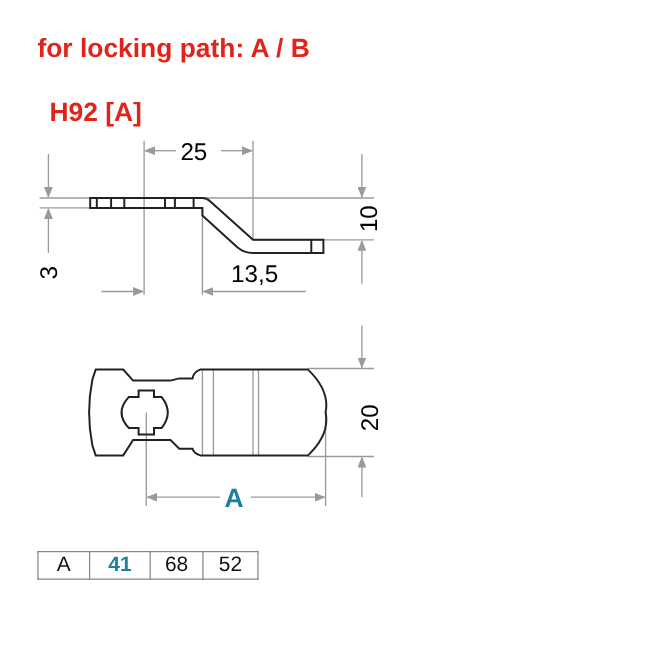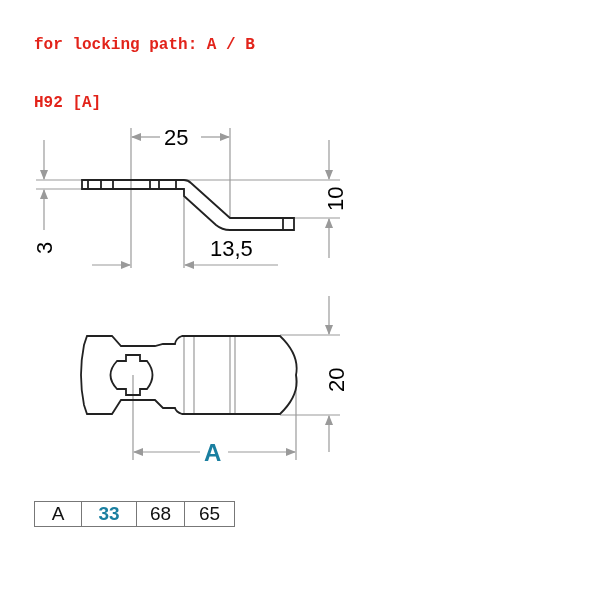--- a/index.html
+++ b/index.html
@@ -1,19 +1,19 @@
 <!DOCTYPE html>
 <html><head>
 <meta charset="utf-8">
 <style>
   html, body { margin:0; padding:0; background:#ffffff; }
   body { width:600px; height:600px; position:relative; overflow:hidden; font-family:"Liberation Sans", sans-serif; }
-  .title { position:absolute; left:34px; color:#e2231a; font-weight:bold; font-size:16px; line-height:24px; white-space:nowrap;font-family:Liberation Mono, monospace; }
+  .title { position:absolute; left:34px; color:#e2231a; font-weight:bold; font-size:24px; line-height:24px; white-space:nowrap; }
   #t1 { top:33px; }
-  #t2 { top:91px; }
+  #t2 { top:91px;margin-left:11px; }
   svg.draw { position:absolute; left:0; top:0; }
   .dim { fill:#000; font-family:"Liberation Sans", sans-serif; font-size:22px; }
   table.spec { position:absolute; left:34px; top:501px; border-collapse:collapse; font-size:19px; }
   table.spec td { border:1px solid #777; height:24px; padding:0; text-align:center; color:#111; }
   table.spec td.hl { color:#1a7fa0; font-weight:bold; }
 </style>
 </head>
 <body>
 
 <div id="t1" class="title">for locking path: A / B</div>
@@ -89,18 +89,18 @@
     </g>
     <text class="dim" transform="translate(344,392) rotate(-90)">20</text>
     <text x="204" y="461" fill="#1a7fa0" font-weight="bold" font-size="24" font-family="Liberation Sans, sans-serif">A</text>
   </g>
 </svg>
 
 <table class="spec">
   <tbody>
       <tr>
     <td style="width:46px">A</td>
-    <td style="width:54px" class="hl">33</td>
+    <td style="width:54px" class="hl">41</td>
     <td style="width:47px">68</td>
-    <td style="width:49px">65</td>
+    <td style="width:49px">52</td>
   </tr>
 </tbody>
   </table>
 
 </body></html>

